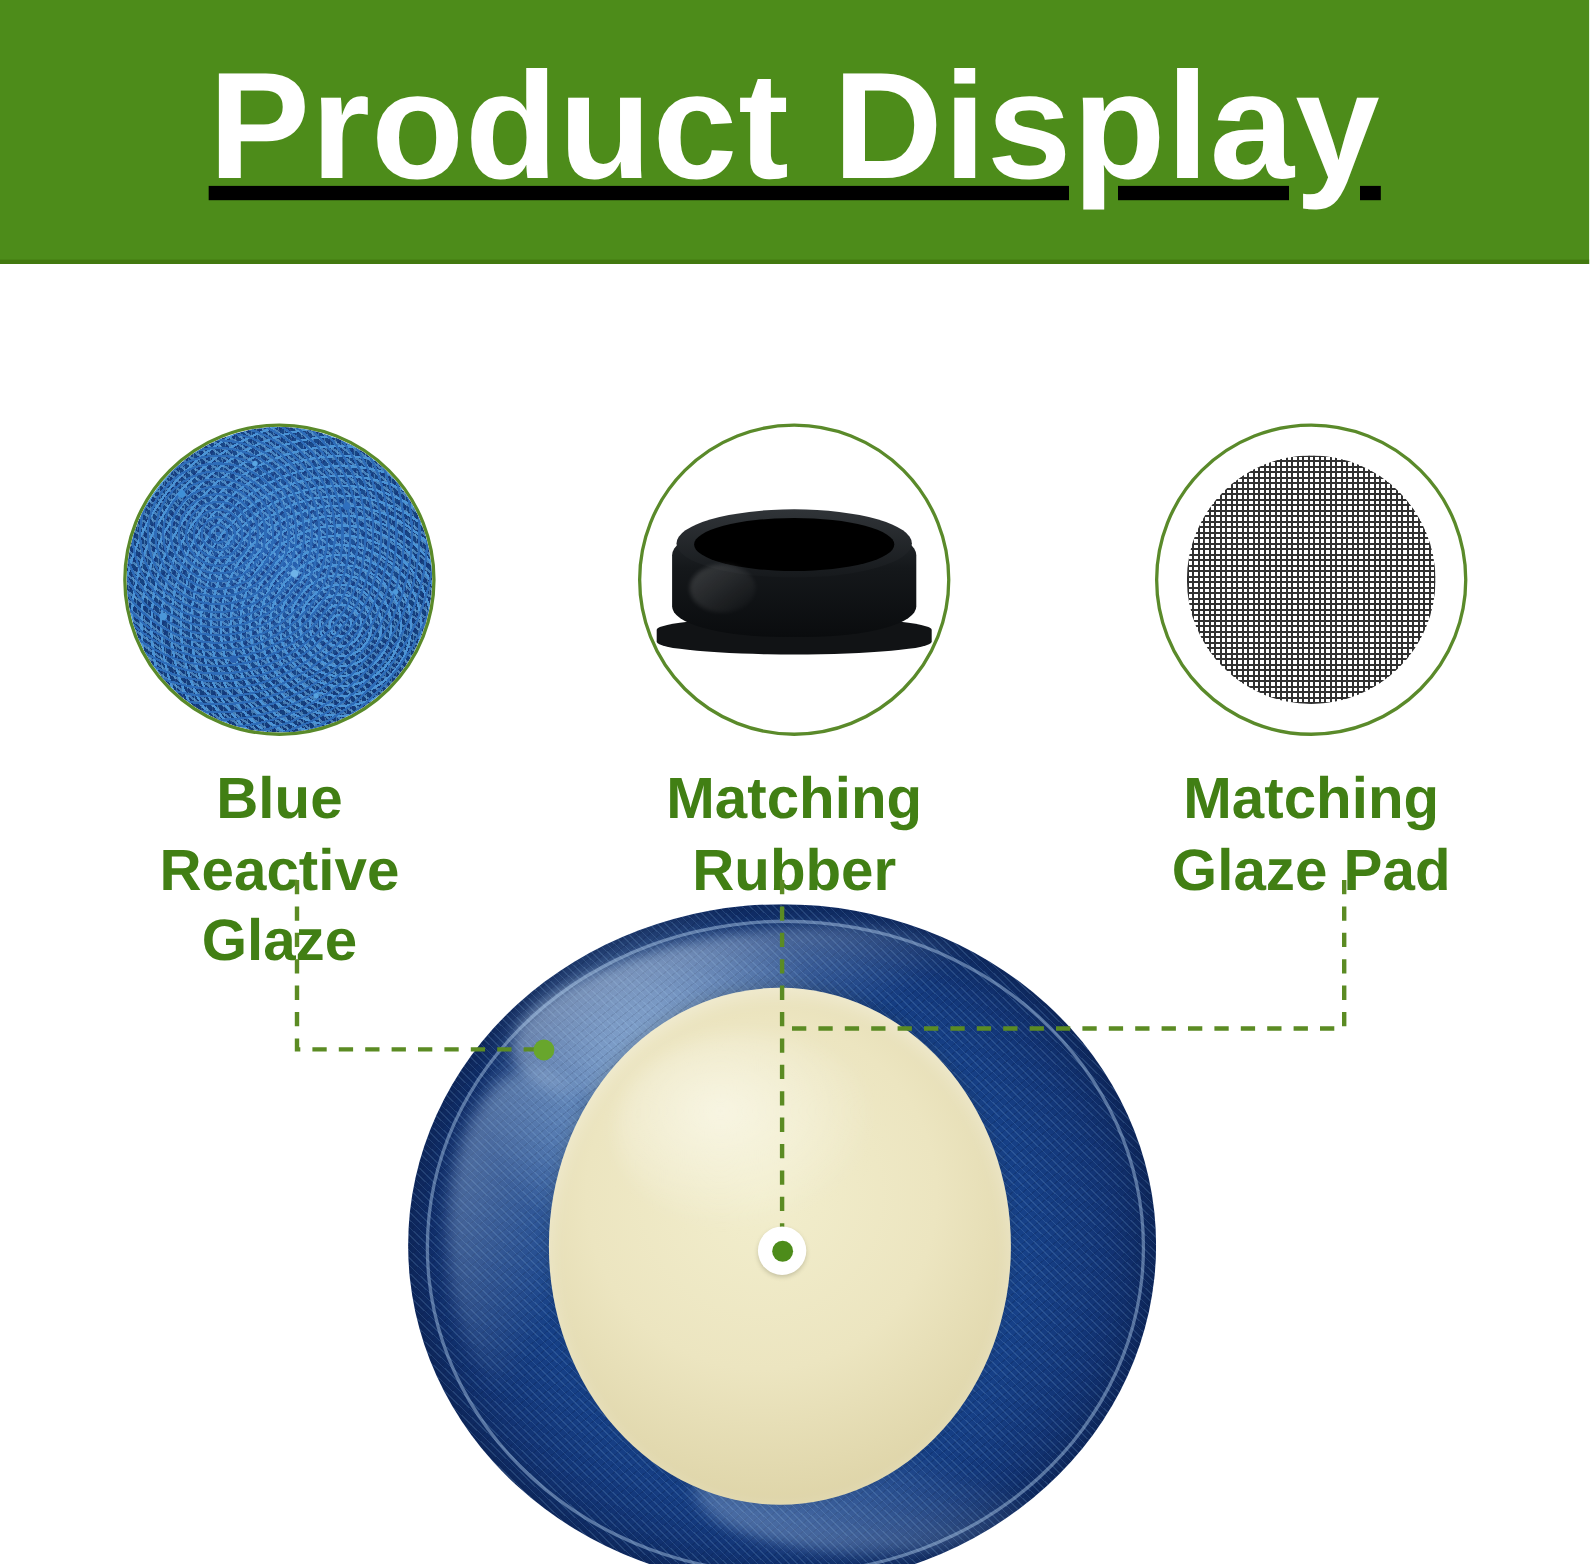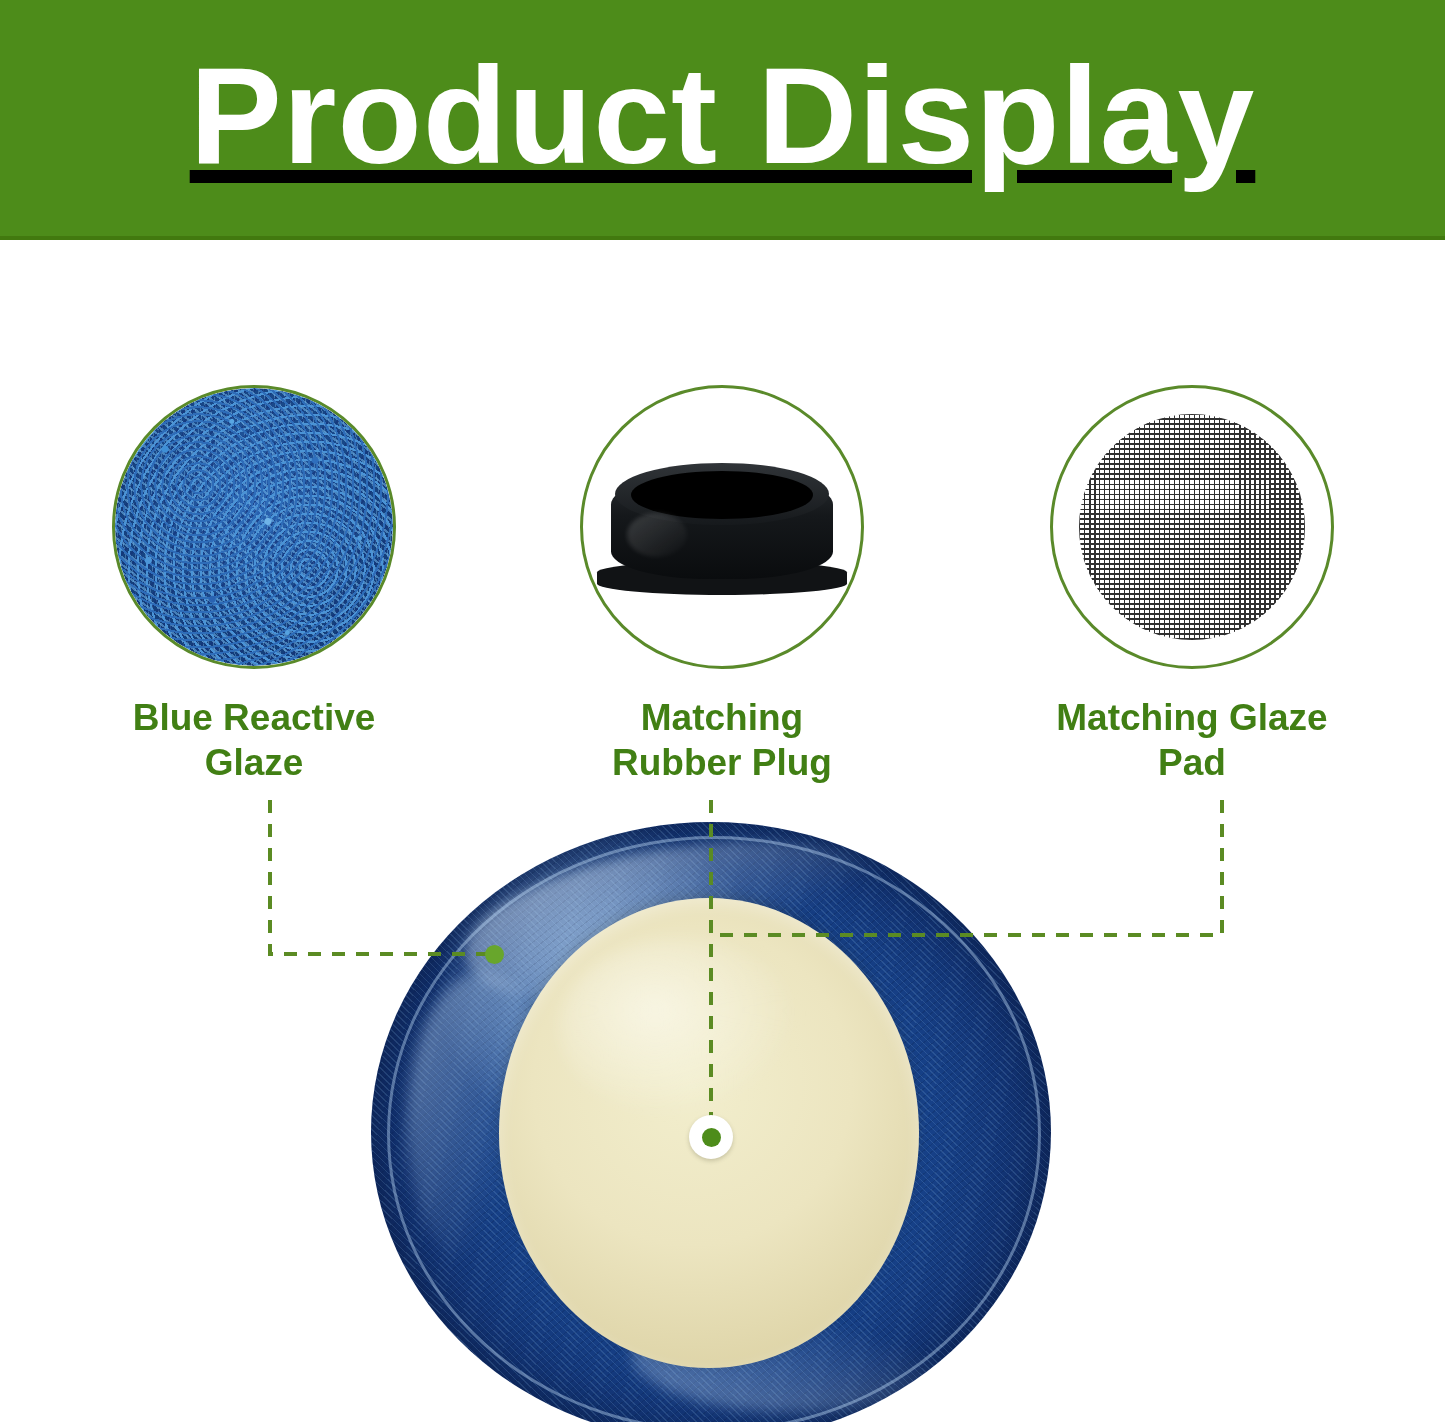--- a/index.html
+++ b/index.html
@@ -56,21 +56,21 @@
     border-radius: 50%;
     border: 3px solid #5a8a2a;
     box-sizing: border-box;
     background: #ffffff;
     overflow: hidden;
   }
   .feature-label {
     margin-top: 26px;
     text-align: center;
     color: #417f14;
-    font-size: 37px;
+    font-size: 53px;
     font-weight: bold;
     line-height: 1.22;
   }
 
   
   .glaze-fill {
     position: absolute;
     inset: 0;
     border-radius: 50%;
     background-color: #123a86;

